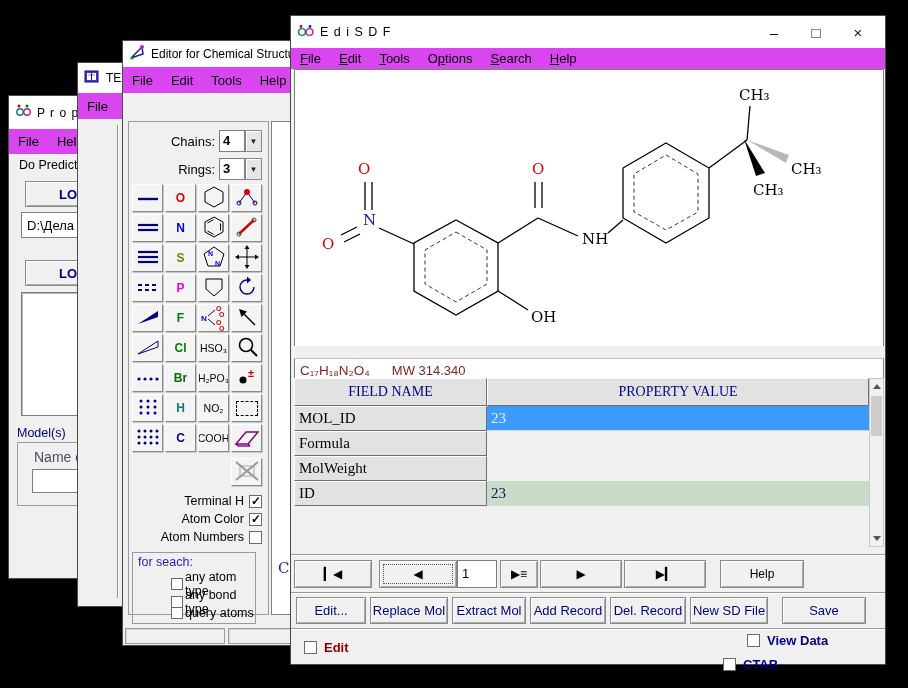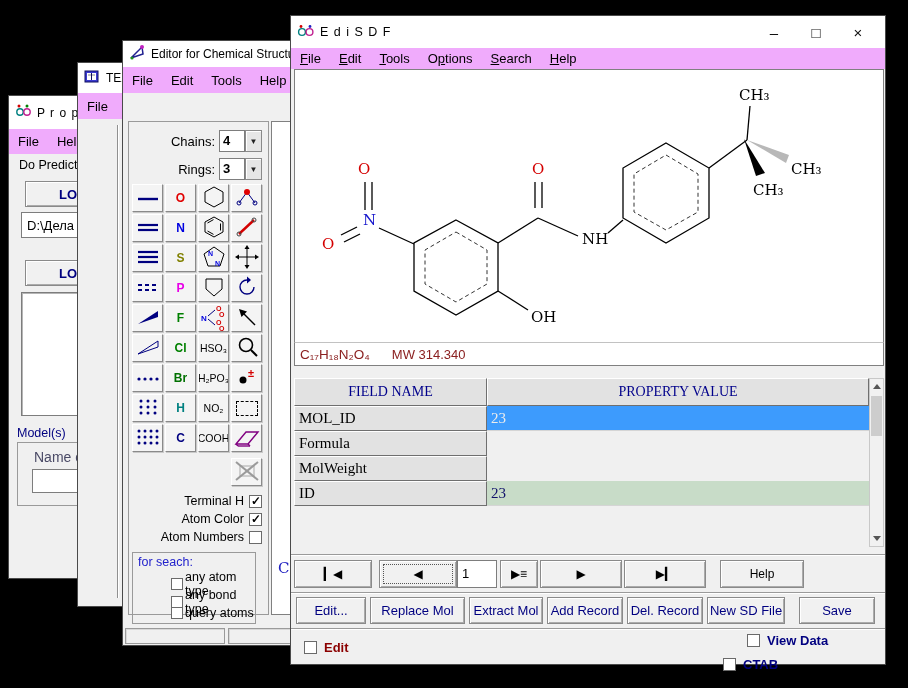--- a/index.html
+++ b/index.html
@@ -3,21 +3,21 @@
 <meta charset="utf-8">
 <style>
 *{margin:0;padding:0;box-sizing:border-box}
 html,body{background:#000}
 body{font-family:"Liberation Sans",sans-serif;color:#000}
 .stage{position:relative;width:908px;height:688px;background:#000;overflow:hidden}
 
 
 .win{position:absolute;background:#f0f0f0;border:1px solid #4a4a4a}
 .titlebar{background:#fff;display:flex;align-items:center;padding:0 6px;gap:6px;font-size:12px;white-space:nowrap;overflow:hidden}
-.menubar{background:#f0abfc;display:flex;align-items:center;font-size:13px;white-space:nowrap}
+.menubar{background:#d946ef;display:flex;align-items:center;font-size:13px;white-space:nowrap}
 .menubar .mi{padding:2px 9px}
 .u{text-decoration:underline}
 .btn{background:#f1f1f1;border:1px solid #8a8a8a;box-shadow:inset 1px 1px 0 #fff,inset -1px -1px 0 #ababab;
      display:flex;align-items:center;justify-content:center;font-size:13px;white-space:nowrap;overflow:hidden}
 .sunken{background:#fff;border:1px solid #7d7d7d;box-shadow:inset 1px 1px 0 #b5b5b5}
 .cb{width:13px;height:13px;background:#fff;border:1px solid #6a6a6a;flex:0 0 13px;position:relative}
 .cb.checked::after{content:"✓";position:absolute;left:1px;top:-2px;font-size:12px;font-weight:bold;color:#000}
 
 
 .prop{left:8px;top:95px;width:222px;height:484px;z-index:1}
@@ -73,21 +73,21 @@
 .statusbar .c1{width:100px}.statusbar .c2{width:70px}
 
 
 .edisdf{left:290px;top:15px;width:596px;height:650px;z-index:10}
 .edisdf .titlebar{height:32px;font-size:12.5px}
 .edisdf .titlebar .tinfo{margin-left:8px}
 .wctrls{margin-left:auto;display:flex}
 .wctrl{width:42px;height:30px;display:flex;align-items:center;justify-content:center;font-size:15px;color:#111}
 .edisdf .menubar{height:21px;font-size:13px}
 .molpanel{position:absolute;left:3px;top:53px;width:590px;height:277px;background:#fff;border:1px solid #808080;border-bottom:0}
-.formulastrip{position:absolute;left:3px;top:326px;width:590px;height:24px;background:#fff;border:1px solid #808080;border-top:1px solid #c2c2c2;
+.formulastrip{position:absolute;left:3px;top:342px;width:590px;height:24px;background:#fff;border:1px solid #808080;border-top:1px solid #c2c2c2;
   display:flex;align-items:center;gap:22px;padding-left:5px;color:#8b2020;font-size:13px}
 .formulastrip .f{font-size:13.5px}
 .dtable{position:absolute;left:3px;top:362px;width:575px;font-family:"Liberation Serif",serif}
 .thead{display:flex;height:28px}
 .th{background:#e2e2e2;border:1px solid;border-color:#fff #6f6f6f #6f6f6f #fff;color:#00008b;font-size:14px;display:flex;align-items:center;justify-content:center}
 .trow{display:flex;height:25px}
 .tf{width:193px;background:#e2e2e2;border:1px solid;border-color:#fff #6f6f6f #6f6f6f #fff;font-size:15px;display:flex;align-items:center;padding-left:4px}
 .tv{width:382px;font-size:15px;display:flex;align-items:center;padding-left:4px;color:#10106a;border-bottom:1px solid #d5d5d5}
 .tv.sel{background:#3d9bfd;color:#ececec}
 .tv.green{background:#c8dcc8}
@@ -577,31 +577,31 @@
       <div class="btn" style="width:82px">
           <span>▶▎</span>
         </div>
       <div style="width:14px"></div>
       <div class="btn" style="width:84px">Help</div>
     </div>
 
     <div class="actionpanel">
       <div class="btn" style="width:70px">Edit...</div>
       <div style="width:4px"></div>
-      <div class="btn" style="width:95px">Replace Mol</div>
+      <div class="btn" style="width:78px">Replace Mol</div>
       <div style="width:4px"></div>
       <div class="btn" style="width:74px">Extract Mol</div>
       <div style="width:4px"></div>
       <div class="btn" style="width:76px">Add Record</div>
       <div style="width:4px"></div>
       <div class="btn" style="width:76px">Del. Record</div>
       <div style="width:4px"></div>
       <div class="btn" style="width:78px">New SD File</div>
       <div style="width:14px"></div>
-      <div class="btn" style="width:76px">Save</div>
+      <div class="btn" style="width:84px">Save</div>
     </div>
 
     <div class="footer">
       <div class="fcheck edit">
         <span class="cb"></span>
         <span>Edit</span>
       </div>
       <div class="fcheck viewdata">
         <span class="cb"></span>
         <span>View Data</span>

